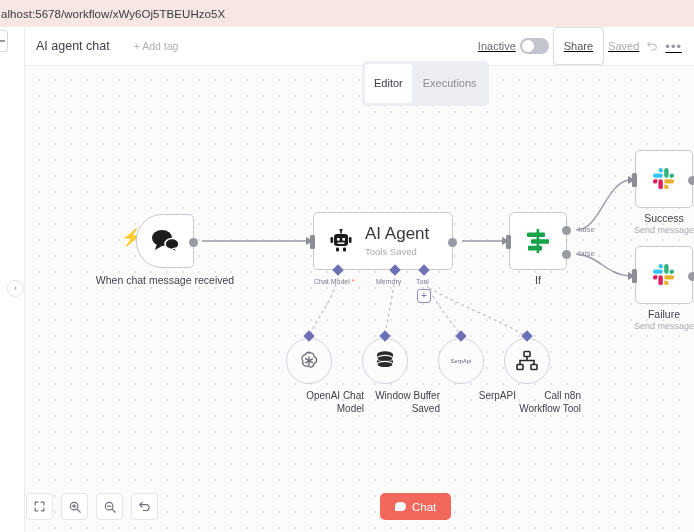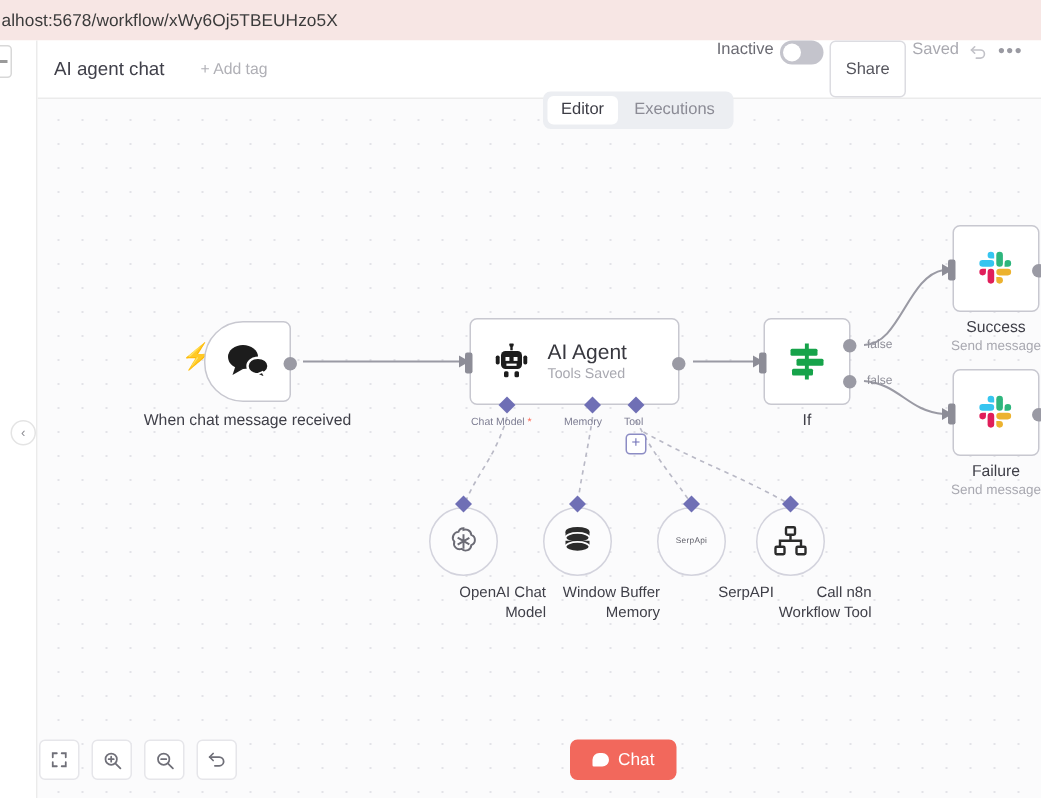--- a/index.html
+++ b/index.html
@@ -64,22 +64,22 @@
   }
   .wf-title {
     font-size: 12.5px; color: #40404a;
     margin-left: 11px; white-space: nowrap;
   }
   .add-tag {
     font-size: 10.5px; color: #b0b0b6;
     margin-left: 24px; cursor: pointer; white-space: nowrap;
   }
   .header-right {
-    margin-left: auto; display: flex; align-items: flex-start;
-    gap: 4px; padding-right: 12px;
+    margin-left: auto; display: flex; align-items: center;
+    gap: 4px; padding-right: 12px; text-decoration: underline;
   }
   .inactive-label { font-size: 11px; color: #6b6b73; }
   .toggle {
     width: 29px; height: 16px; border-radius: 8px;
     background: #c4c4cc; position: relative; cursor: pointer;
   }
   .toggle .knob {
     position: absolute; left: 2px; top: 2px;
     width: 12px; height: 12px; border-radius: 50%;
     background: #fff;
@@ -100,21 +100,21 @@
 
   
   .tabs-pill {
     position: absolute; left: 362px; top: 61px;
     display: flex; align-items: center;
     background: #eceef2; border-radius: 5px;
     padding: 3px; gap: 2px; z-index: 5;
   }
   .tab {
     font-size: 11px; color: #8b8b95;
-    padding: 3px 9px; border-radius: 4px; cursor: pointer;
+    padding: 13px 9px; border-radius: 4px; cursor: pointer;
     line-height: 1.2;
     text-align: center;
   }
   .tab.active { background: #ffffff; color: #3c3c45; }
 
   
   .canvas {
     position: absolute; left: 25px; top: 66px;
     width: 669px; height: 466px;
     background-color: #fbfbfc;
@@ -157,21 +157,21 @@
     position: absolute; left: 96px; top: 163px;
     font-size: 17px; color: #ff6d5a; line-height: 1;
     transform: rotate(0deg);
   }
 
   
   .node-agent {
     left: 288px; top: 146px; width: 140px; height: 58px;
     display: flex; align-items: center; padding-left: 14px; gap: 11px;
   }
-  .agent-text .t1 { font-size: 14px; color: #38383f; line-height: 1.2; }
+  .agent-text .t1 { font-size: 17px; color: #38383f; line-height: 1.2; }
   .agent-text .t2 { font-size: 9.5px; color: #a9a9b1; line-height: 1.3; margin-top: 1px; }
 
   
   .node-if {
     left: 484px; top: 146px; width: 58px; height: 58px;
     display: flex; align-items: center; justify-content: center;
   }
 
   
   .node-slack {
@@ -427,21 +427,21 @@
     <div class="subnode" style="left:337px; top:272px;">
       <svg width="22" height="24" viewBox="0 0 22 24">
         <ellipse cx="11" cy="5.5" rx="8" ry="3.2" fill="#2b2b2b"></ellipse>
         <rect x="3" y="5.5" width="16" height="4" fill="#2b2b2b"></rect>
         <ellipse cx="11" cy="9.5" rx="8" ry="3.2" fill="#2b2b2b" stroke="#fcfcfd" stroke-width="1.2"></ellipse>
         <rect x="3" y="11.5" width="16" height="4" fill="#2b2b2b"></rect>
         <ellipse cx="11" cy="15.5" rx="8" ry="3.2" fill="#2b2b2b" stroke="#fcfcfd" stroke-width="1.2"></ellipse>
       </svg>
     </div>
     <div class="subnode-label" style="left:305px; top:324px;">Window Buffer
-Memory</div>
+Saved</div>
 
     <div class="diamond" style="left:432px; top:266px;"></div>
     <div class="subnode" style="left:413px; top:272px;">
       <span class="serp-text">SerpApi</span>
     </div>
     <div class="subnode-label" style="left:381px; top:324px;">SerpAPI</div>
 
     <div class="diamond" style="left:498px; top:266px;"></div>
     <div class="subnode" style="left:479px; top:272px;">
       <svg width="24" height="22" viewBox="0 0 24 22" fill="none" stroke="#2b2b2b" stroke-width="1.6">

